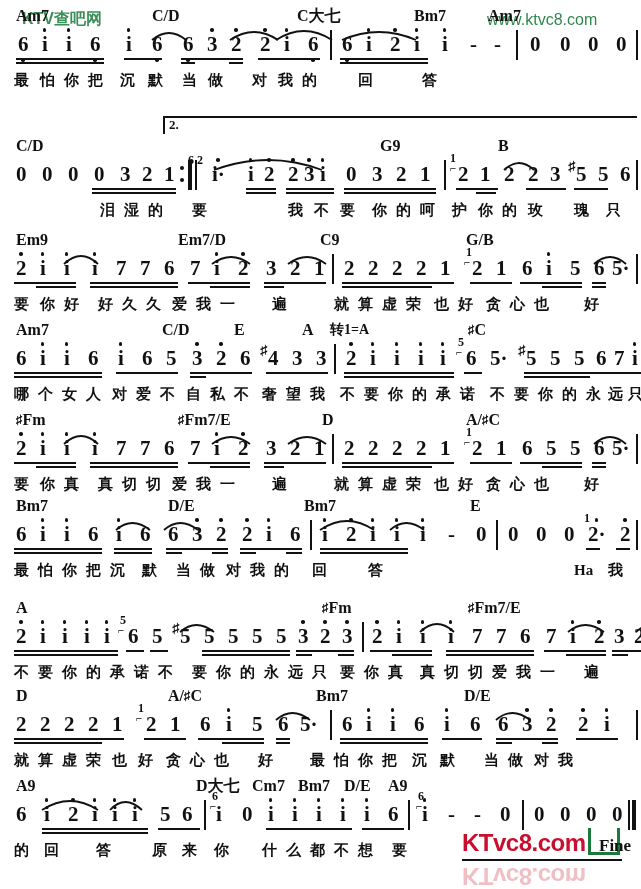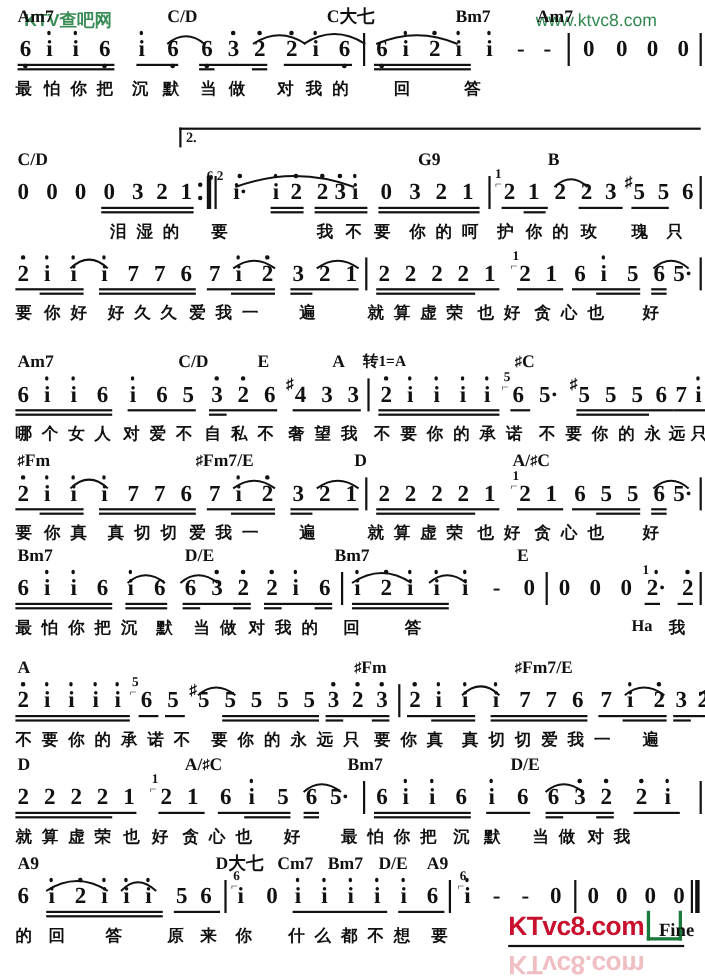--- a/index.html
+++ b/index.html
@@ -261,20 +261,26 @@
       <div class="ly" style="left:452px;">护</div>
       <div class="ly" style="left:478px;">你</div>
       <div class="ly" style="left:502px;">的</div>
       <div class="ly" style="left:528px;">玫</div>
       <div class="ly" style="left:574px;">瑰</div>
       <div class="ly" style="left:606px;">只</div>
     </div>
   </div>
 
   <div class="system" style="position:absolute;left:0;top:228px;width:641px;">
+    <div class="chordrow">
+      <div class="chord" style="left:16px;">Em9</div>
+      <div class="chord" style="left:178px;">Em7/D</div>
+      <div class="chord" style="left:320px;">C9</div>
+      <div class="chord" style="left:466px;">G/B</div>
+    </div>
     <div class="noterow">
       <svg class="slur" style="left:62px;top:0px;" width="40" height="18">
         <path d="M2,16 Q19,0 36,16" stroke="#111" stroke-width="1.8" fill="none"></path>
         </svg>
       <div class="n dotup" style="left:16px;">2</div>
       <div class="n dotup" style="left:40px;">i</div>
       <div class="n dotup" style="left:64px;">i</div>
       <div class="beam" style="left:14px;top:34px;width:62px;"></div>
       <div class="beam" style="left:36px;top:38px;width:40px;"></div>
 

